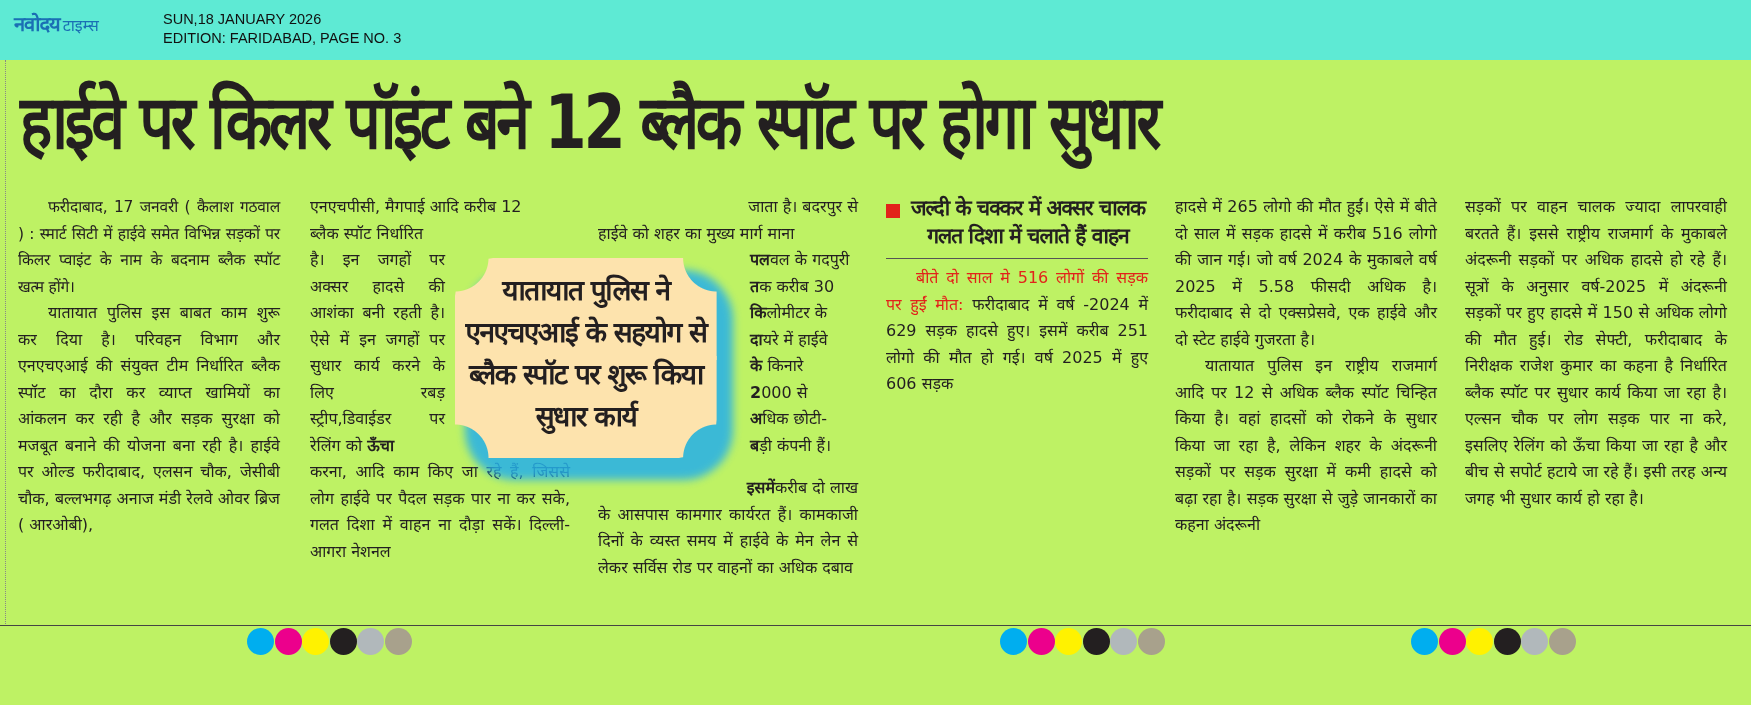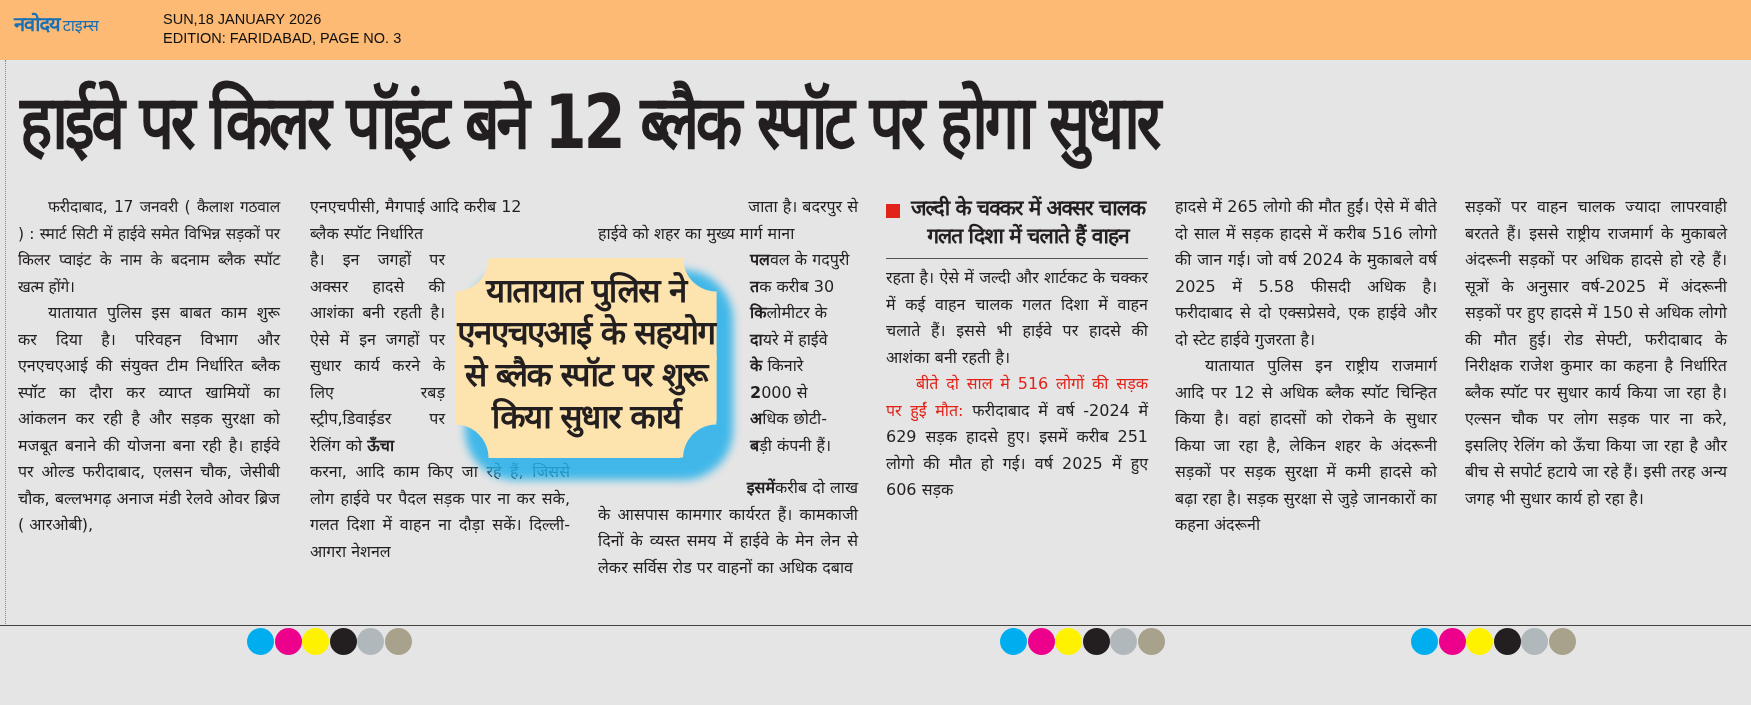--- a/index.html
+++ b/index.html
@@ -1,25 +1,25 @@
 <!DOCTYPE html>
 <html><head>
 <meta charset="utf-8">
 <style>
   * { box-sizing: border-box; margin: 0; padding: 0; }
   html, body { width: 1751px; height: 705px; overflow: hidden; background: #fff; }
   body { font-family: "DejaVu Sans", "Liberation Sans", sans-serif; color: #231f20; position: relative; }
 
-  .topbar { position: absolute; left: 0; top: 0; width: 1751px; height: 60px; background: #fdba74; }
+  .topbar { position: absolute; left: 0; top: 0; width: 1751px; height: 60px; background: #5eead4; }
   .logo { position: absolute; left: 14px; top: 10px; display: flex; align-items: baseline; }
   .logo-main { font-family: "DejaVu Sans", sans-serif; font-weight: bold; font-size: 20px; color: #1a6fb4; letter-spacing: -1px; }
   .logo-sub { font-family: "DejaVu Sans", sans-serif; font-size: 16px; color: #1a6fb4; margin-left: 3px; }
   .edition { position: absolute; left: 163px; top: 10px; font-family: "Liberation Sans", sans-serif; font-size: 14.5px; line-height: 19px; color: #111; font-weight: 500; }
 
-  .page { position: absolute; left: 0; top: 60px; width: 1751px; height: 645px; background: #e5e5e5; }
+  .page { position: absolute; left: 0; top: 60px; width: 1751px; height: 645px; background: #bef264; }
   .left-rule { position: absolute; left: 5px; top: 0; height: 564px; border-left: 1px dotted #888; }
 
   .headline { position: absolute; left: 20px; top: 10px; width: 1720px; height: 110px; font-family: "DejaVu Sans", sans-serif; font-weight: bold; font-size: 74px; line-height: 104px; letter-spacing: -4px; transform: scaleX(0.82); transform-origin: left top; white-space: nowrap; color: #231f20; }
 
   .col { position: absolute; top: 134px; font-family: "DejaVu Sans", sans-serif; font-size: 16px; line-height: 26.5px; color: #231f20; text-align: justify; }
   .col p { text-indent: 30px; }
   .col p.noindent { text-indent: 0; }
   .col1 { left: 18px; width: 262px; }
   .col2 { left: 310px; width: 260px; }
   .col3 { left: 598px; width: 260px; }
@@ -40,21 +40,21 @@
   .callout-box { position: absolute; left: 0; top: 0; width: 262px; height: 200px; background: #fde3ad; border-radius: 38px 10px 38px 10px;
     -webkit-mask: radial-gradient(circle 34px at 0 0, transparent 33px, #000 34px) top left / 51% 51% no-repeat,
                   radial-gradient(circle 34px at 100% 0, transparent 33px, #000 34px) top right / 51% 51% no-repeat,
                   radial-gradient(circle 34px at 0 100%, transparent 33px, #000 34px) bottom left / 51% 51% no-repeat,
                   radial-gradient(circle 34px at 100% 100%, transparent 33px, #000 34px) bottom right / 51% 51% no-repeat;
     mask: radial-gradient(circle 34px at 0 0, transparent 33px, #000 34px) top left / 51% 51% no-repeat,
           radial-gradient(circle 34px at 100% 0, transparent 33px, #000 34px) top right / 51% 51% no-repeat,
           radial-gradient(circle 34px at 0 100%, transparent 33px, #000 34px) bottom left / 51% 51% no-repeat,
           radial-gradient(circle 34px at 100% 100%, transparent 33px, #000 34px) bottom right / 51% 51% no-repeat;
   }
-  .callout-text { position: absolute; left: 0; top: 12px; width: 262px; text-align: center; font-family: "DejaVu Sans", sans-serif; font-weight: bold; font-size: 33px; line-height: 42px; letter-spacing: -1.5px; color: #231f20; }
+  .callout-text { position: absolute; left: 0; top: 12px; width: 262px; text-align: center; font-family: "DejaVu Sans", sans-serif; font-weight: bold; font-size: 28px; line-height: 42px; letter-spacing: -1.5px; color: #231f20; }
 
   .subhead { display: flex; align-items: flex-start; margin-bottom: 8px; }
   .subhead-square { width: 14px; height: 14px; background: #e2231a; margin-top: 10px; margin-right: 8px; flex: none; }
   .subhead-text { font-family: "DejaVu Sans", sans-serif; font-weight: bold; font-size: 21px; line-height: 28px; letter-spacing: -1px; color: #231f20; text-align: center; }
   .subhead-rule { border-top: 1.5px solid #555; margin: 4px 0 6px 0; }
 
   .bottom-rule { position: absolute; left: 0; top: 565px; width: 1751px; border-top: 1.5px solid #444; }
   .regmarks { position: absolute; top: 568px; display: flex; }
   .dot { width: 27px; height: 27px; border-radius: 50%; margin-right: 0.5px; }
 </style>
@@ -111,21 +111,20 @@
     <div class="callout-box"></div>
     <div class="callout-text">यातायात पुलिस ने एनएचएआई के सहयोग से ब्लैक स्पॉट पर शुरू किया सुधार कार्य</div>
   </div>
 
   <div class="col col4">
     <div class="subhead">
       <span class="subhead-square"></span>
       <span class="subhead-text">जल्दी के चक्कर में अक्सर चालक गलत दिशा में चलाते हैं वाहन</span>
     </div>
     <div class="subhead-rule"></div>
-    <p class="noindent">रहता है। ऐसे में जल्दी और शार्टकट के चक्कर में कई वाहन चालक गलत दिशा में वाहन चलाते हैं। इससे भी हाईवे पर हादसे की आशंका बनी रहती है।</p>
     <p><span class="red">बीते दो साल मे 516 लोगों की सड़क पर हुईं मौत:</span><span> फरीदाबाद में वर्ष -2024 में 629 सड़क हादसे हुए। इसमें करीब 251 लोगो की मौत हो गई। वर्ष 2025 में हुए 606 सड़क</span></p>
   </div>
 
   <div class="col col5">
     <p class="noindent">हादसे में 265 लोगो की मौत हुईं। ऐसे में बीते दो साल में सड़क हादसे में करीब 516 लोगो की जान गई। जो वर्ष 2024 के मुकाबले वर्ष 2025 में 5.58 फीसदी अधिक है। फरीदाबाद से दो एक्सप्रेसवे, एक हाईवे और दो स्टेट हाईवे गुजरता है।</p>
     <p>यातायात पुलिस इन राष्ट्रीय राजमार्ग आदि पर 12 से अधिक ब्लैक स्पॉट चिन्हित किया है। वहां हादसों को रोकने के सुधार किया जा रहा है, लेकिन शहर के अंदरूनी सड़कों पर सड़क सुरक्षा में कमी हादसे को बढ़ा रहा है। सड़क सुरक्षा से जुड़े जानकारों का कहना अंदरूनी</p>
   </div>
 
   <div class="col col6">
     <p class="noindent">सड़कों पर वाहन चालक ज्यादा लापरवाही बरतते हैं। इससे राष्ट्रीय राजमार्ग के मुकाबले अंदरूनी सड़कों पर अधिक हादसे हो रहे हैं। सूत्रों के अनुसार वर्ष-2025 में अंदरूनी सड़कों पर हुए हादसे में 150 से अधिक लोगो की मौत हुई। रोड सेफ्टी, फरीदाबाद के निरीक्षक राजेश कुमार का कहना है निर्धारित ब्लैक स्पॉट पर सुधार कार्य किया जा रहा है। एल्सन चौक पर लोग सड़क पार ना करे, इसलिए रेलिंग को ऊँचा किया जा रहा है और बीच से सपोर्ट हटाये जा रहे हैं। इसी तरह अन्य जगह भी सुधार कार्य हो रहा है।</p>

